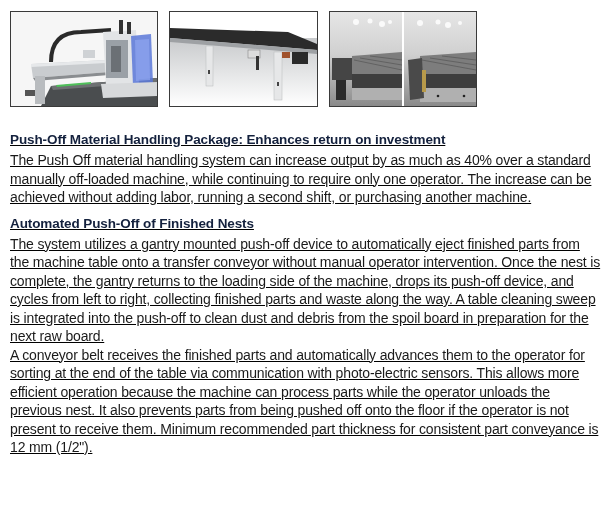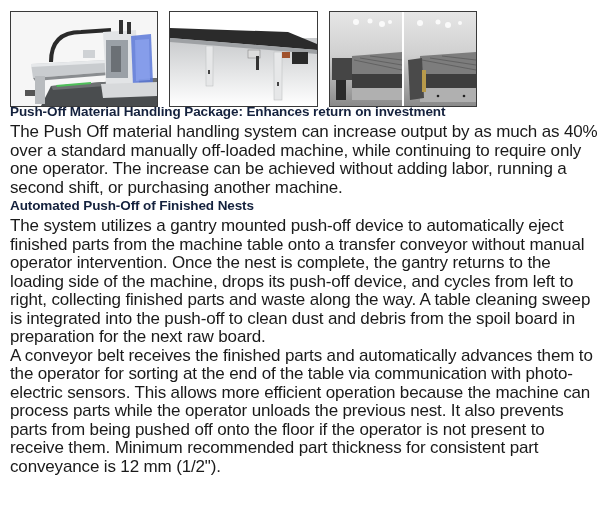--- a/index.html
+++ b/index.html
@@ -4,25 +4,25 @@
 <style>
   html, body { margin:0; padding:0; background:#ffffff; }
   body { width:610px; height:525px; position:relative; overflow:hidden;
          font-family:"Liberation Sans", sans-serif; }
   .images { position:absolute; top:11px; left:10px; height:96px; }
   .frame { position:absolute; top:0; height:94px; border:1px solid #3a3a3a; overflow:hidden; background:#fff; }
   .f1 { left:0; width:146px; }
   .f2 { left:159px; width:147px; }
   .f3 { left:319px; width:146px; }
 
-  .content { position:absolute; left:10px; top:103px; width:592px; }
+  .content { position:absolute; left:10px; top:131px; width:592px;text-decoration:underline; }
   h2 { margin:0; font-size:13.5px; font-weight:bold; color:#14213d; line-height:17px; letter-spacing:-0.1px; }
-  p { margin:0; font-size:17px; color:#1a1a1a; line-height:18.5px; letter-spacing:-0.15px; }
+  p { margin:0; font-size:14px; color:#1a1a1a; line-height:18.5px; letter-spacing:-0.15px; }
   .s1 h2 { margin-bottom:3px; }
-  .s2 h2 { margin-top:0px; margin-bottom:3px; }
+  .s2 h2 { margin-top:8px; margin-bottom:3px; }
   .s3 h2 { margin-top:0px; margin-bottom:2px; }
 </style>
 </head>
 <body>
 
 <div class="images">
 
   <div class="frame f1" title="CNC router with gantry and blue spindle housing">
     <svg width="146" height="94" viewBox="0 0 146 94" xmlns="http://www.w3.org/2000/svg">
       <rect width="146" height="94" fill="#f6f6f6"></rect>

